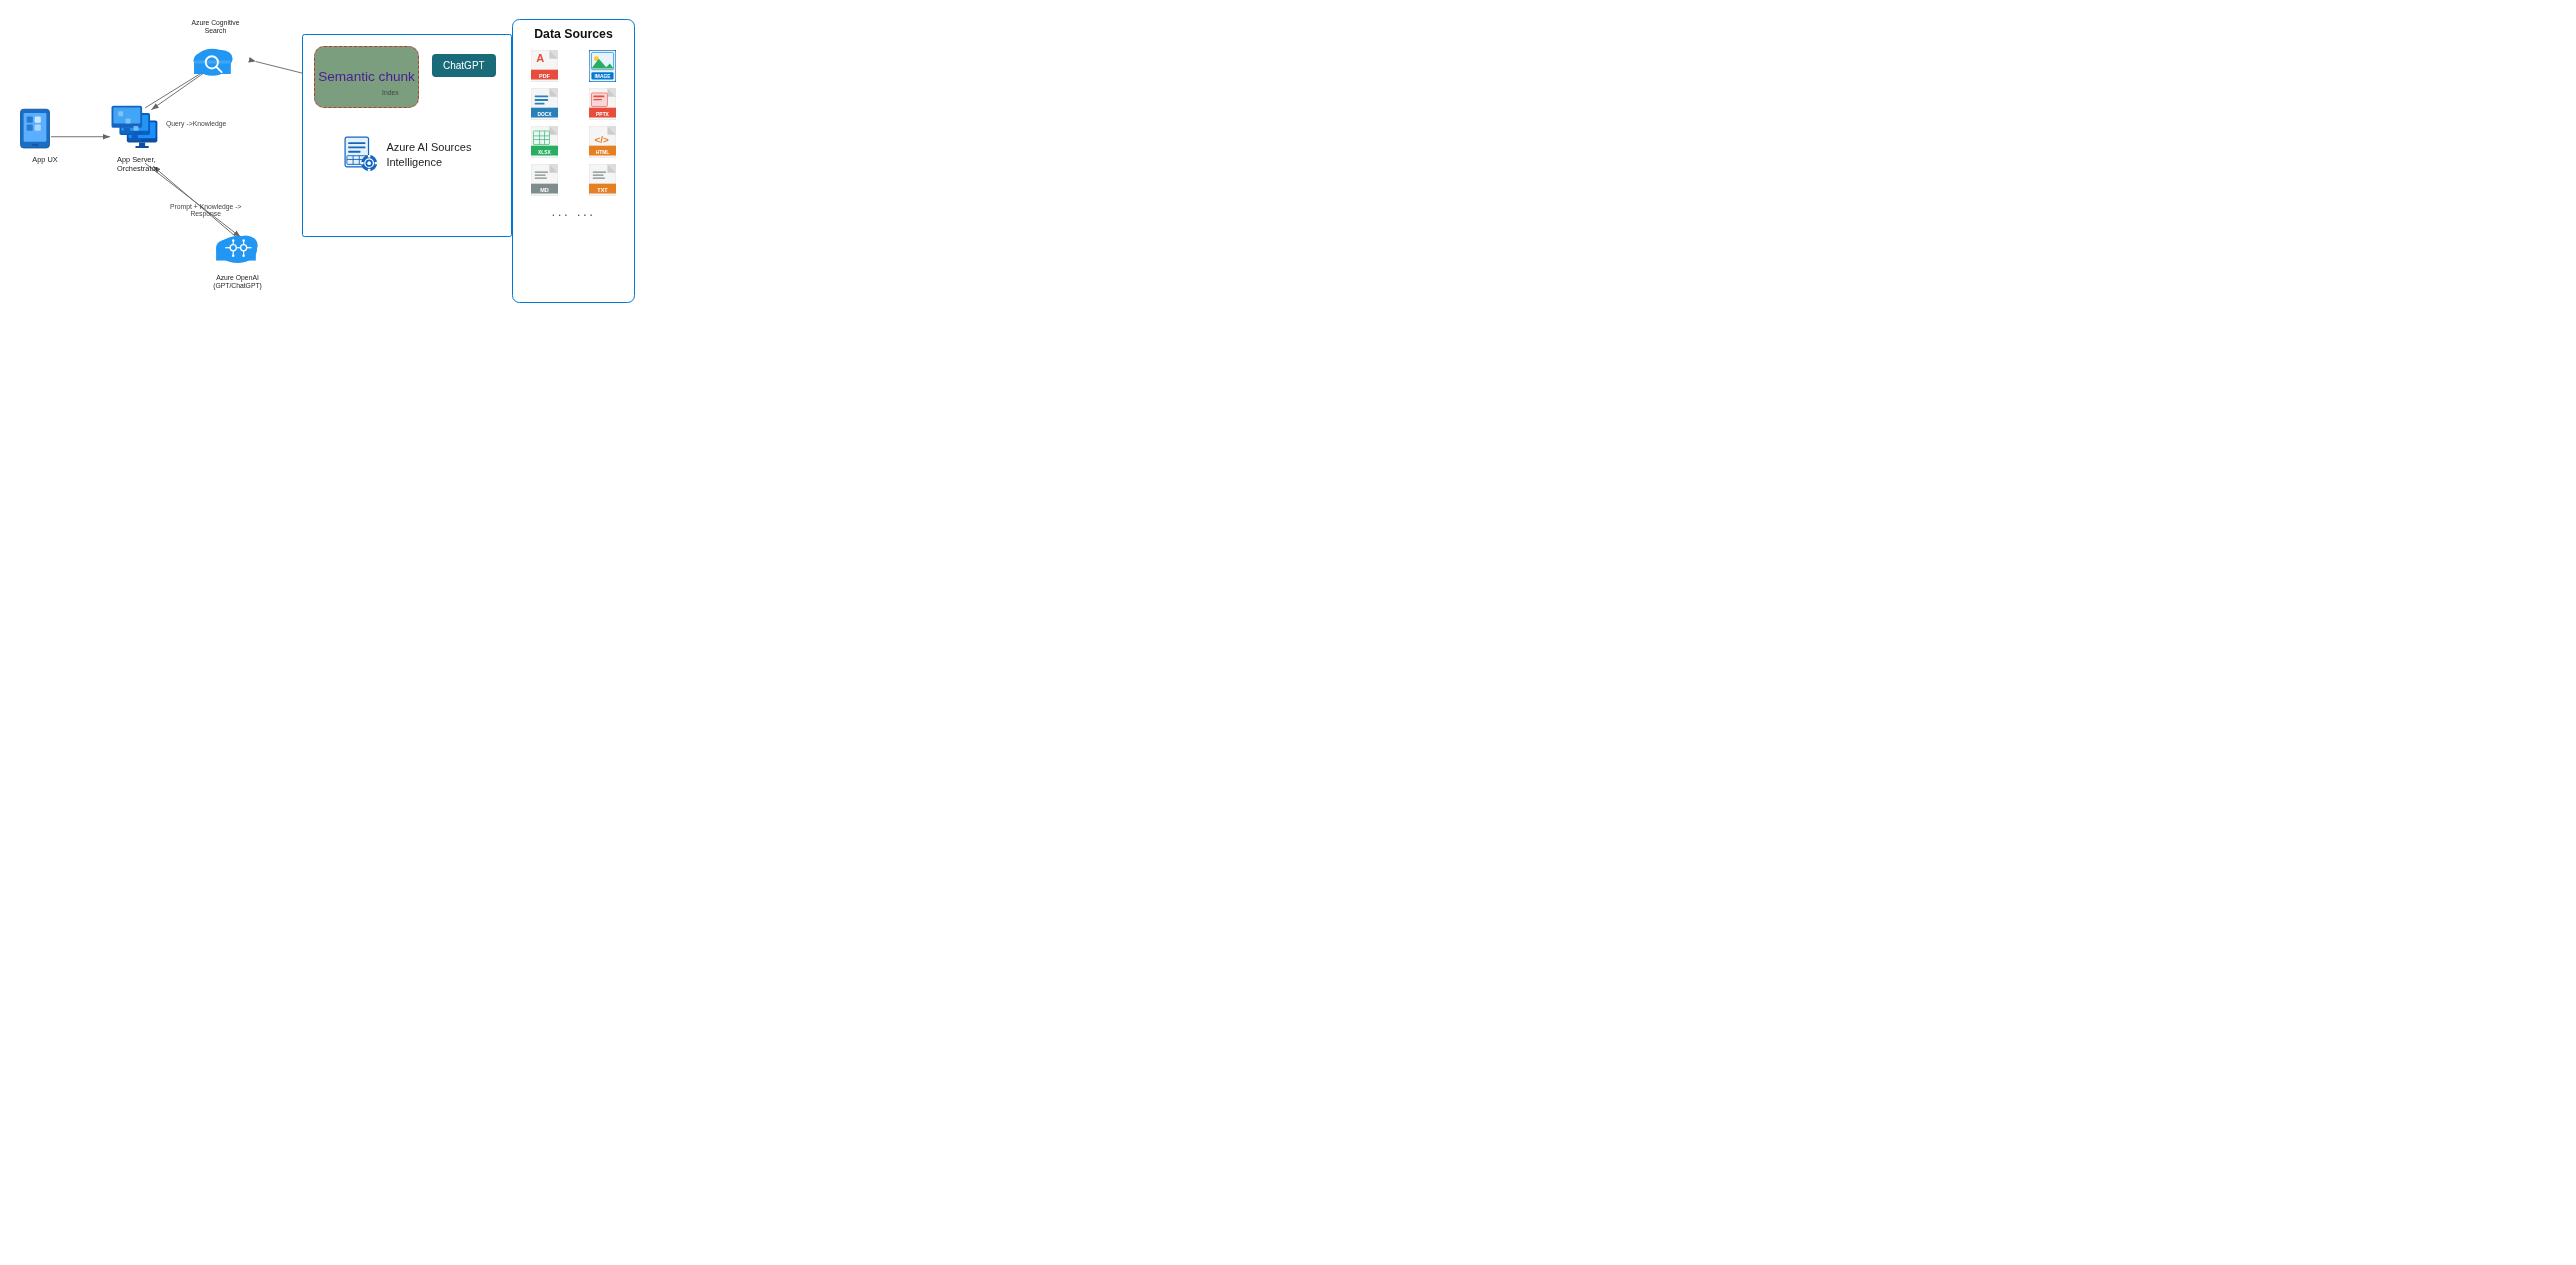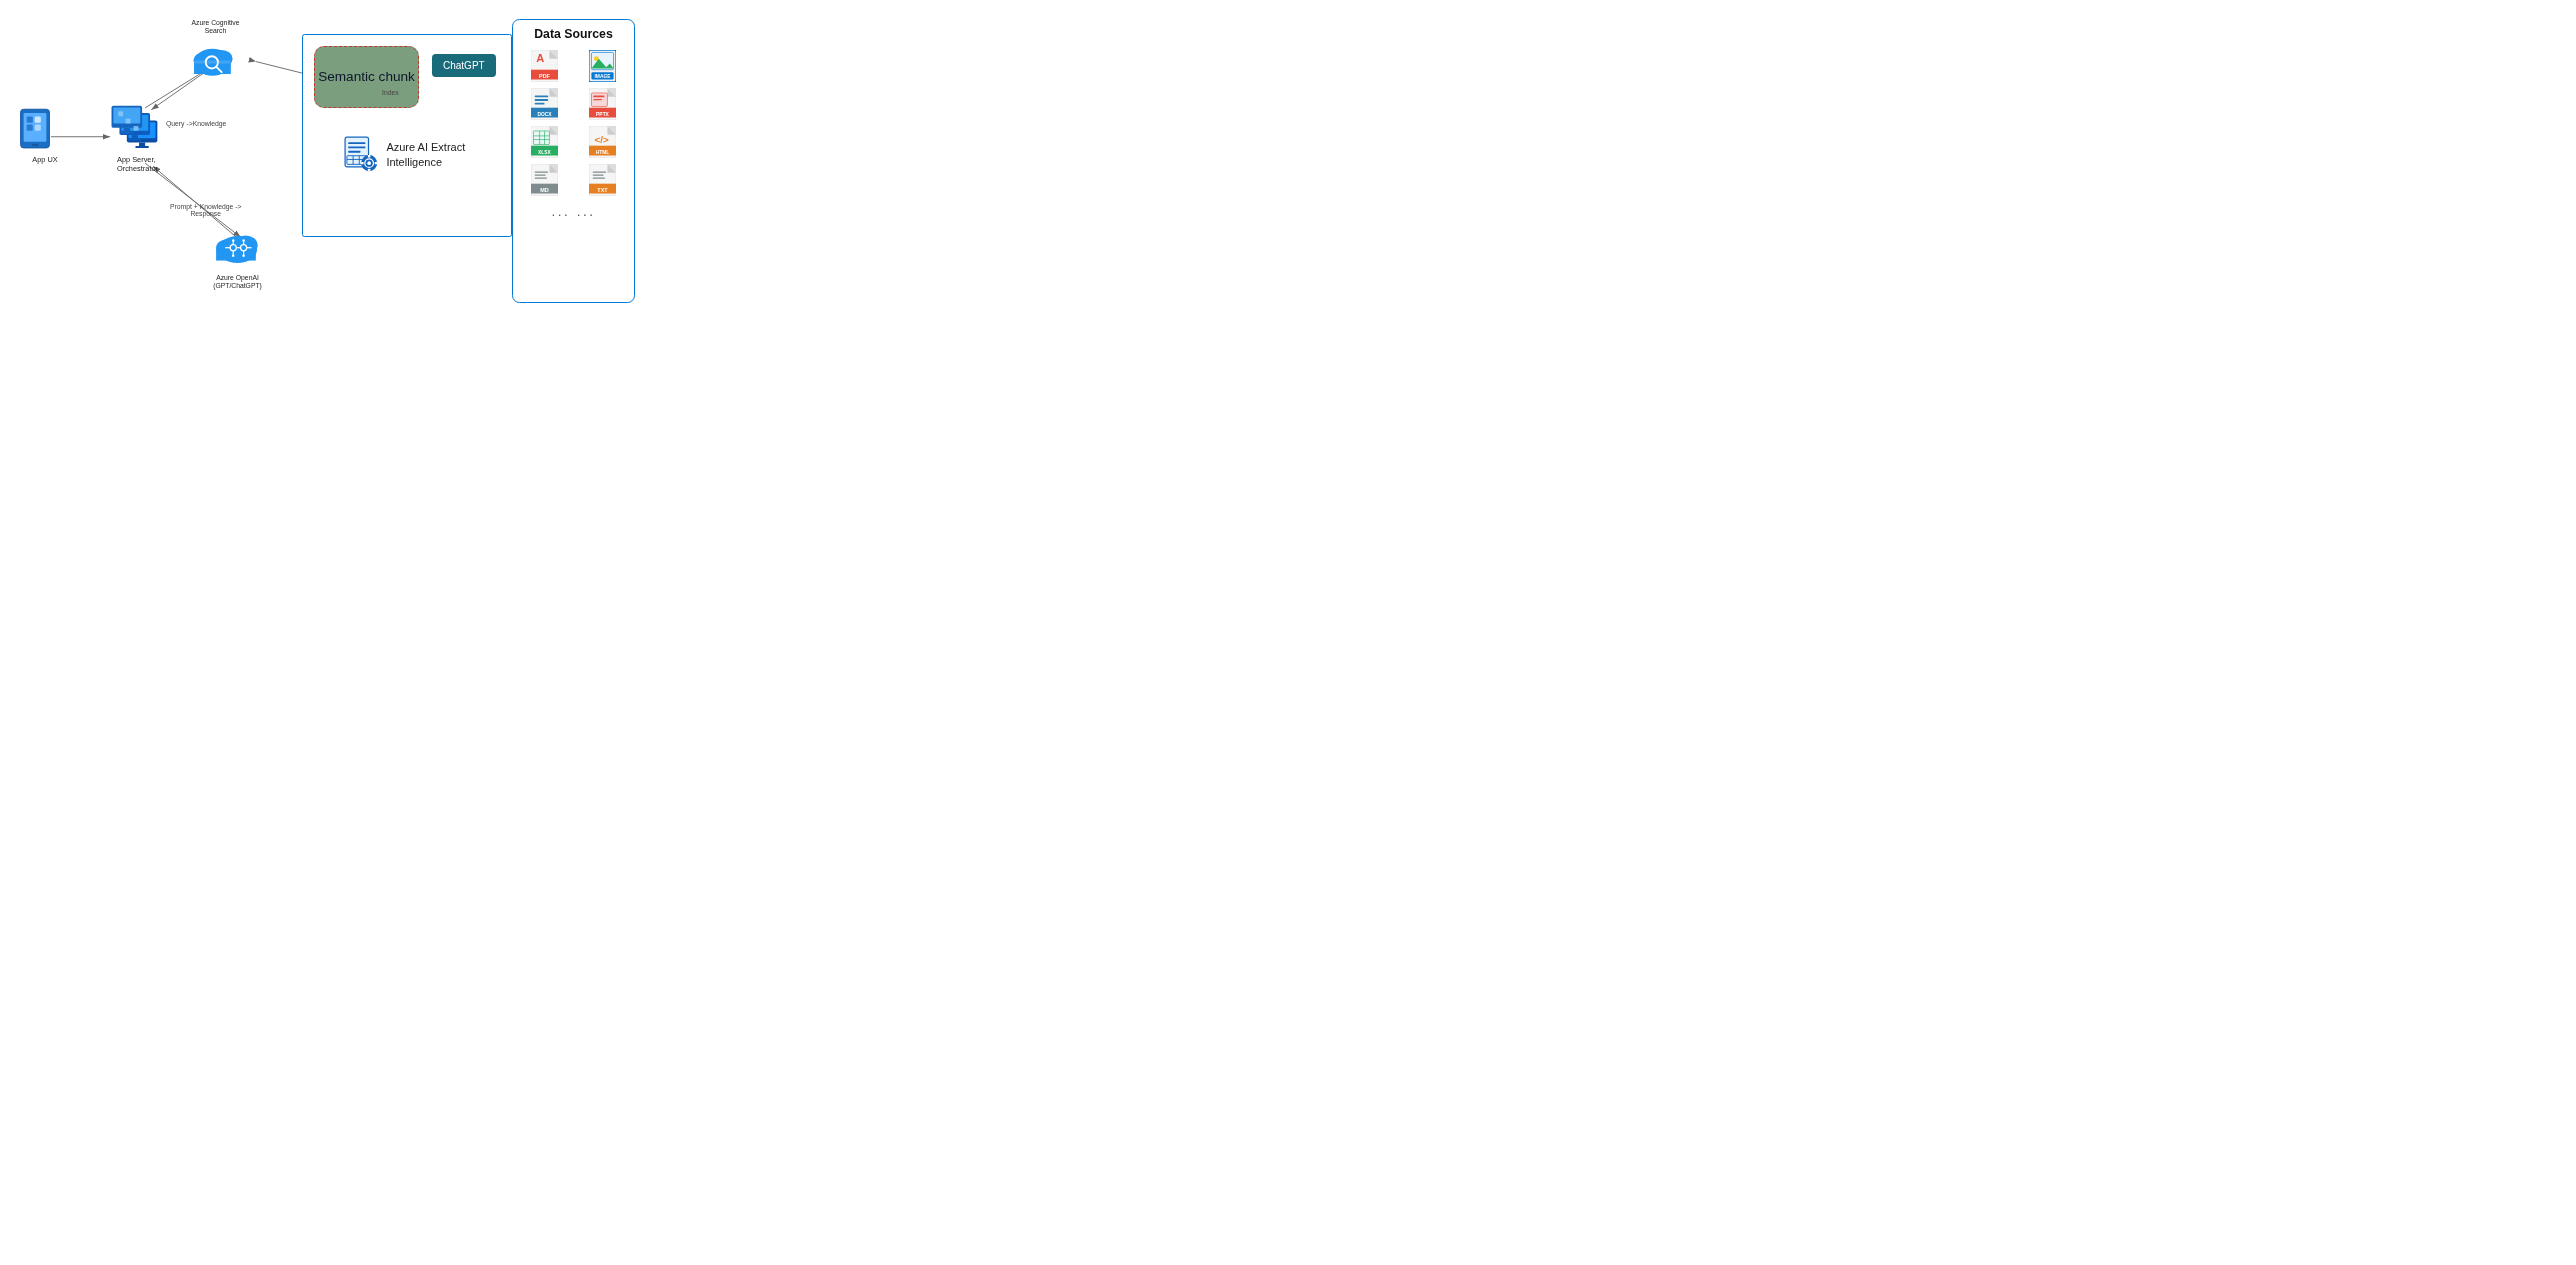--- a/index.html
+++ b/index.html
@@ -110,21 +110,21 @@
       height: 62px;
       border: 1.2px dashed #c0392b;
       border-radius: 10px;
       background: #7a9e7e;
       display: flex;
       align-items: center;
       justify-content: center;
     }
     .semantic-chunk-label {
       font-size: 13.6px;
-      color: #0f172a;
+      color: #4c1d95;
       text-align: center;
       font-weight: 400;
       line-height: 1.2;
     }
 
     
     .extract-btn {
       position: absolute;
       left: 432px;
       top: 54px;
@@ -366,21 +366,21 @@
       <circle cx="44" cy="44" r="13" fill="#1565c0"></circle>
       <circle cx="44" cy="44" r="7" fill="none" stroke="white" stroke-width="2"></circle>
       <circle cx="44" cy="44" r="3" fill="white"></circle>
 
       <rect x="42" y="31" width="4" height="4" rx="1" fill="white"></rect>
       <rect x="42" y="53" width="4" height="4" rx="1" fill="white"></rect>
       <rect x="31" y="42" width="4" height="4" rx="1" fill="white"></rect>
       <rect x="53" y="42" width="4" height="4" rx="1" fill="white"></rect>
     </svg>
     <span class="doc-intel-label">
-      <span>Azure AI Extract</span><br>
+      <span>Azure AI Sources</span><br>
       <span>Intelligence</span>
     </span>
   </div>
 
   <div class="data-sources-panel">
     <span class="data-sources-title">Data Sources</span>
     <div class="file-icons-grid">
 
       <div class="file-icon-item">
         <svg width="27" height="32" viewBox="0 0 44 52">

